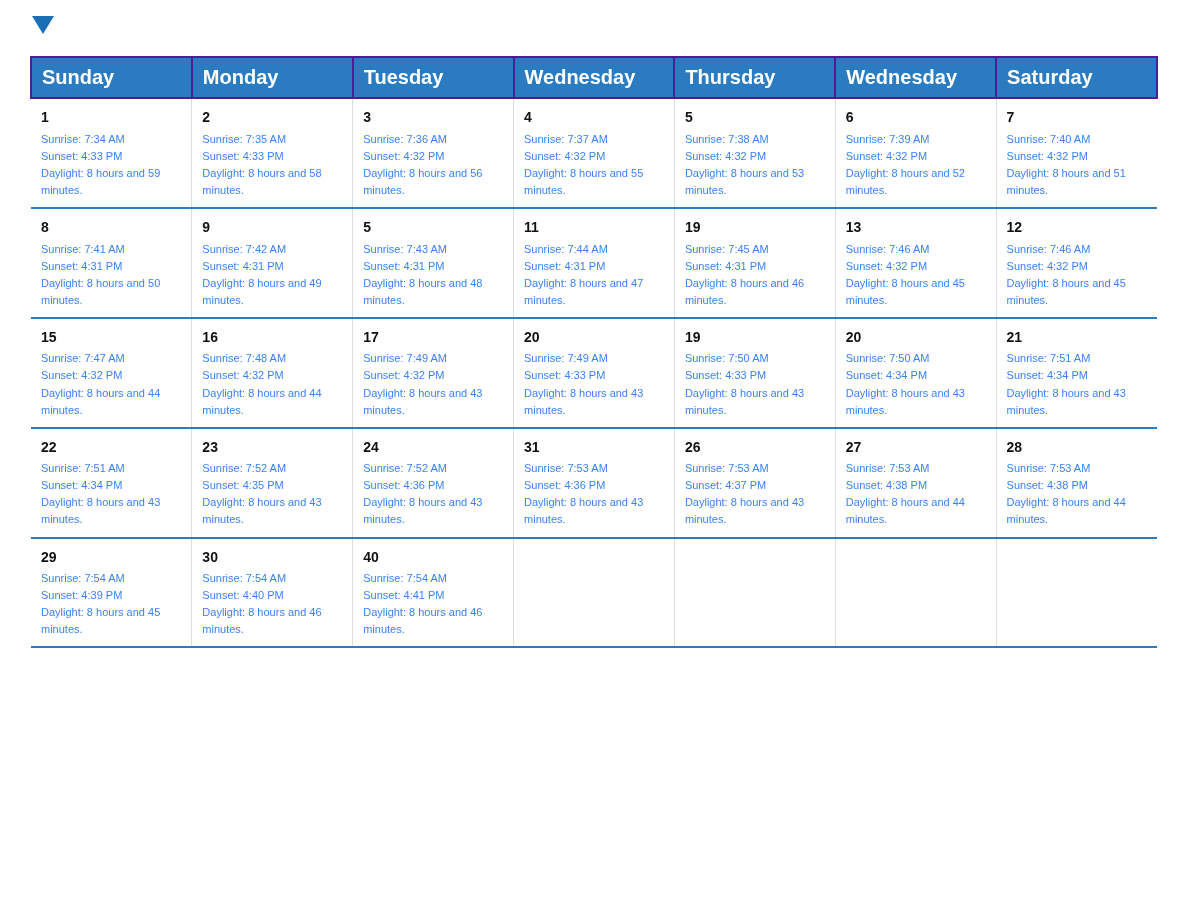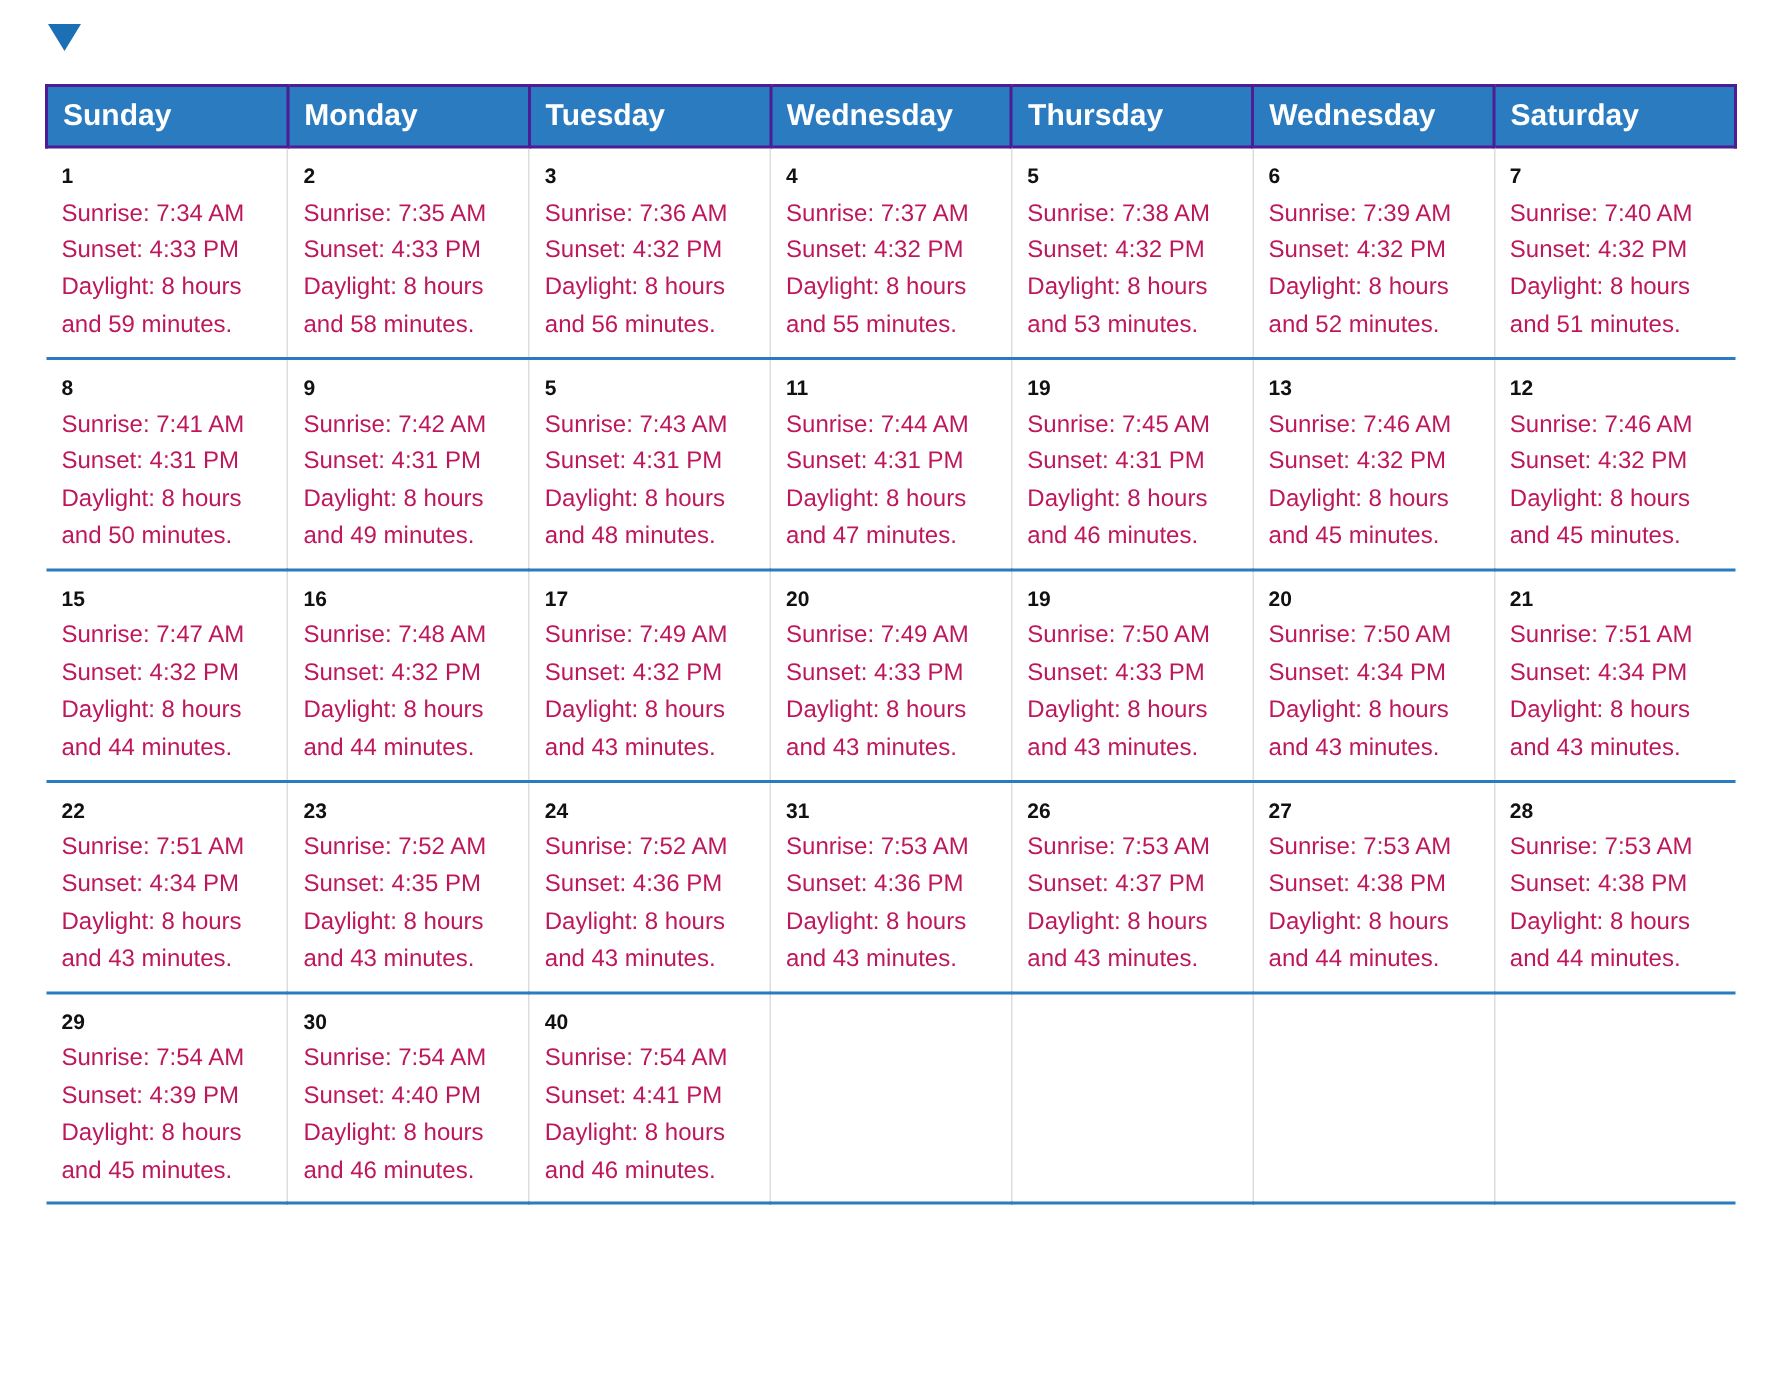--- a/index.html
+++ b/index.html
@@ -79,22 +79,22 @@
       min-height: 90px;
     }
     tbody td:last-child { border-right: none; }
     .day-num {
       font-size: 14px;
       font-weight: 600;
       margin-bottom: 2px;
       color: #111;
     }
     .day-info {
-      color: #be185d;
-      font-size: 16px;
+      color: #3b82f6;
+      font-size: 11px;
     }
   </style>
 </head>
 <body>
 
 <div class="header">
   <div class="logo">
     <div style="display:flex;align-items:center;">
       <span class="logo-general"></span>
       <svg width="22" height="22" viewBox="0 0 22 22" style="margin-left:2px;margin-top:-4px;">

